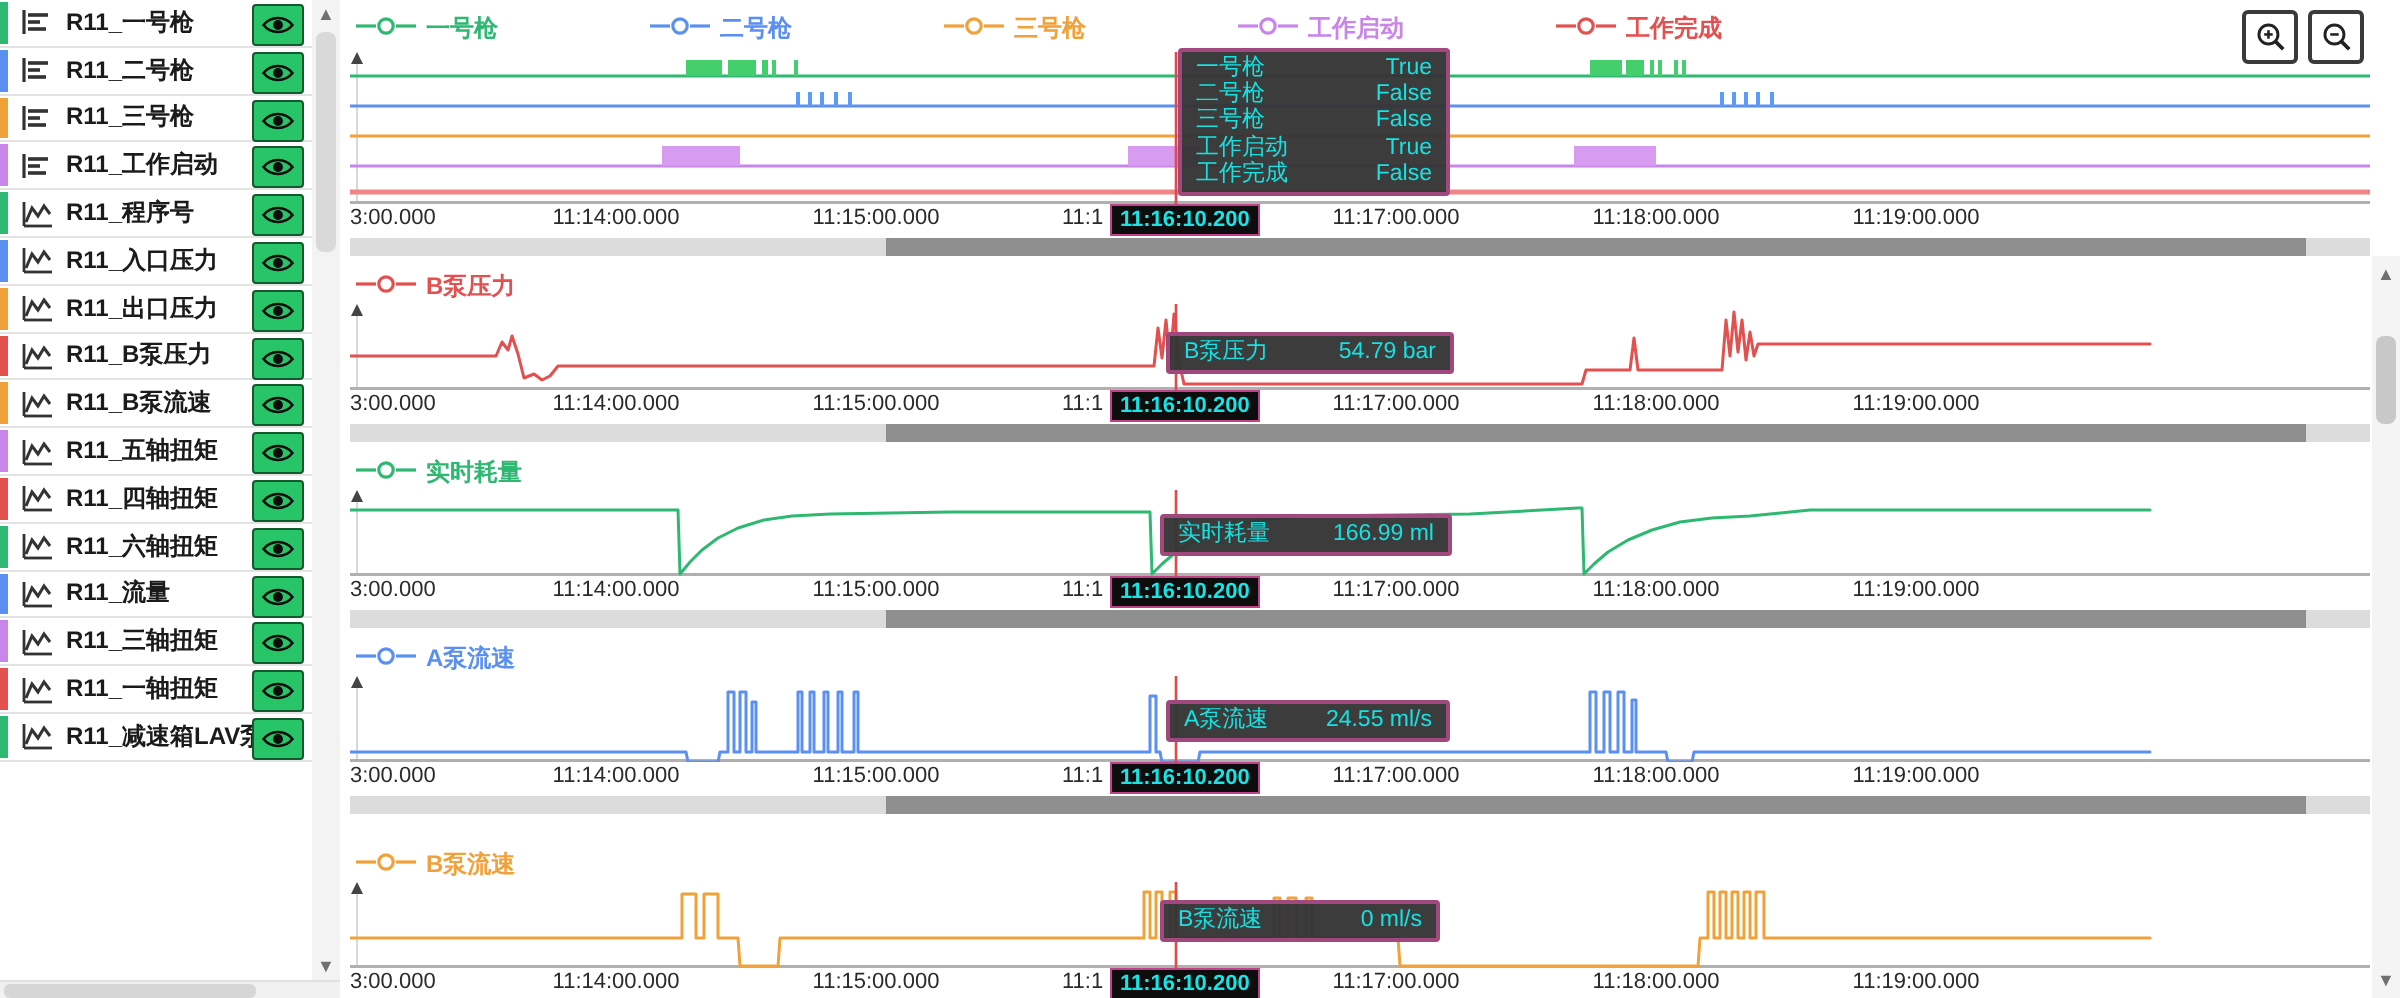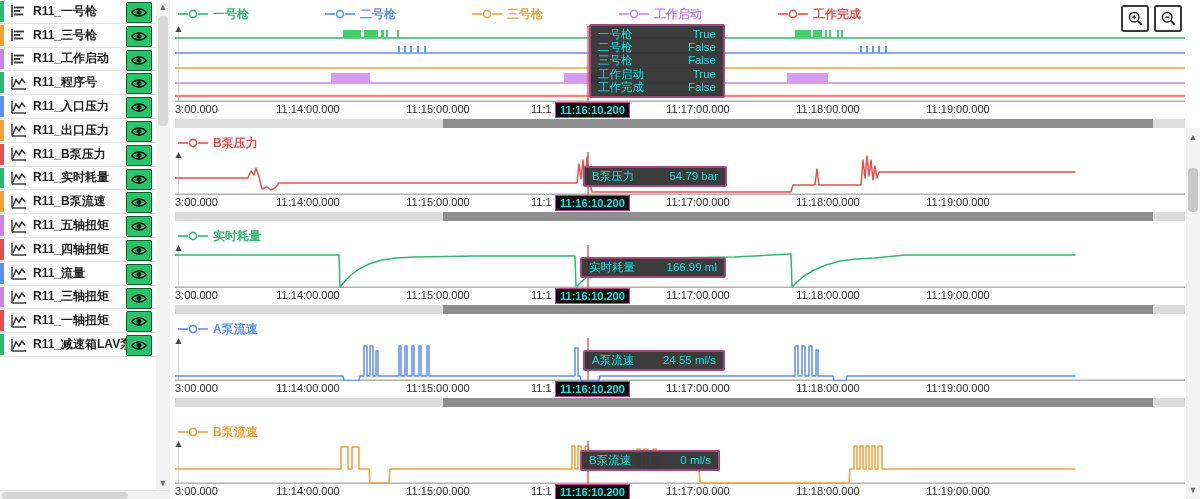--- a/index.html
+++ b/index.html
@@ -70,47 +70,65 @@
         </span>
         <span class="slabel">R11_一号枪</span>
         <span class="seye">
           <svg width="18" height="13" viewBox="0 0 24 18">
             <path d="M2 9 C7 2.5 17 2.5 22 9 C17 15.5 7 15.5 2 9 Z" fill="none" stroke="#0c0c0c" stroke-width="1.8"></path>
             <circle cx="12" cy="9" r="3.4" fill="#0c0c0c"></circle>
           </svg>
         </span>
       </div>
       <div class="srow">
-        <span class="sbar" style="background:#f0a13a"></span>
+        <span class="sbar" style="background:#5b8ff0"></span>
         <span class="sicon">
           <svg width="16" height="14" viewBox="0 0 16 14">
             <line x1="2" y1="1" x2="2" y2="13" stroke="#333" stroke-width="1.6"></line>
             <line x1="4" y1="3.5" x2="14" y2="3.5" stroke="#333" stroke-width="1.8"></line>
             <line x1="4" y1="7" x2="10" y2="7" stroke="#333" stroke-width="1.8"></line>
             <line x1="4" y1="10.5" x2="13" y2="10.5" stroke="#333" stroke-width="1.8"></line>
           </svg>
         </span>
-        <span class="slabel">R11_三号枪</span>
-        <span class="seye">
-          <svg width="18" height="13" viewBox="0 0 24 18">
-            <path d="M2 9 C7 2.5 17 2.5 22 9 C17 15.5 7 15.5 2 9 Z" fill="none" stroke="#0c0c0c" stroke-width="1.8"></path>
-            <circle cx="12" cy="9" r="3.4" fill="#0c0c0c"></circle>
-          </svg>
-        </span>
-      </div>
-      <div class="srow">
-        <span class="sbar" style="background:#c886e8"></span>
+        <span class="slabel">R11_二号枪</span>
+        <span class="seye">
+          <svg width="18" height="13" viewBox="0 0 24 18">
+            <path d="M2 9 C7 2.5 17 2.5 22 9 C17 15.5 7 15.5 2 9 Z" fill="none" stroke="#0c0c0c" stroke-width="1.8"></path>
+            <circle cx="12" cy="9" r="3.4" fill="#0c0c0c"></circle>
+          </svg>
+        </span>
+      </div>
+      <div class="srow">
+        <span class="sbar" style="background:#f0a13a"></span>
         <span class="sicon">
           <svg width="16" height="14" viewBox="0 0 16 14">
             <line x1="2" y1="1" x2="2" y2="13" stroke="#333" stroke-width="1.6"></line>
             <line x1="4" y1="3.5" x2="14" y2="3.5" stroke="#333" stroke-width="1.8"></line>
             <line x1="4" y1="7" x2="10" y2="7" stroke="#333" stroke-width="1.8"></line>
             <line x1="4" y1="10.5" x2="13" y2="10.5" stroke="#333" stroke-width="1.8"></line>
           </svg>
         </span>
+        <span class="slabel">R11_三号枪</span>
+        <span class="seye">
+          <svg width="18" height="13" viewBox="0 0 24 18">
+            <path d="M2 9 C7 2.5 17 2.5 22 9 C17 15.5 7 15.5 2 9 Z" fill="none" stroke="#0c0c0c" stroke-width="1.8"></path>
+            <circle cx="12" cy="9" r="3.4" fill="#0c0c0c"></circle>
+          </svg>
+        </span>
+      </div>
+      <div class="srow">
+        <span class="sbar" style="background:#c886e8"></span>
+        <span class="sicon">
+          <svg width="16" height="14" viewBox="0 0 16 14">
+            <line x1="2" y1="1" x2="2" y2="13" stroke="#333" stroke-width="1.6"></line>
+            <line x1="4" y1="3.5" x2="14" y2="3.5" stroke="#333" stroke-width="1.8"></line>
+            <line x1="4" y1="7" x2="10" y2="7" stroke="#333" stroke-width="1.8"></line>
+            <line x1="4" y1="10.5" x2="13" y2="10.5" stroke="#333" stroke-width="1.8"></line>
+          </svg>
+        </span>
         <span class="slabel">R11_工作启动</span>
         <span class="seye">
           <svg width="18" height="13" viewBox="0 0 24 18">
             <path d="M2 9 C7 2.5 17 2.5 22 9 C17 15.5 7 15.5 2 9 Z" fill="none" stroke="#0c0c0c" stroke-width="1.8"></path>
             <circle cx="12" cy="9" r="3.4" fill="#0c0c0c"></circle>
           </svg>
         </span>
       </div>
       <div class="srow">
         <span class="sbar" style="background:#2eb872"></span>
@@ -174,80 +192,80 @@
         </span>
         <span class="slabel">R11_B泵压力</span>
         <span class="seye">
           <svg width="18" height="13" viewBox="0 0 24 18">
             <path d="M2 9 C7 2.5 17 2.5 22 9 C17 15.5 7 15.5 2 9 Z" fill="none" stroke="#0c0c0c" stroke-width="1.8"></path>
             <circle cx="12" cy="9" r="3.4" fill="#0c0c0c"></circle>
           </svg>
         </span>
       </div>
       <div class="srow">
+        <span class="sbar" style="background:#f0a13a"></span>
+        <span class="sicon">
+          <svg width="17" height="14" viewBox="0 0 17 14">
+            <line x1="2" y1="1" x2="2" y2="13" stroke="#333" stroke-width="1.4"></line>
+            <line x1="2" y1="13" x2="16" y2="13" stroke="#333" stroke-width="1.4"></line>
+            <polyline points="3,11 6,4 9,8 12,3 15,7" fill="none" stroke="#333" stroke-width="1.5"></polyline>
+          </svg>
+        </span>
+        <span class="slabel">R11_B泵流速</span>
+        <span class="seye">
+          <svg width="18" height="13" viewBox="0 0 24 18">
+            <path d="M2 9 C7 2.5 17 2.5 22 9 C17 15.5 7 15.5 2 9 Z" fill="none" stroke="#0c0c0c" stroke-width="1.8"></path>
+            <circle cx="12" cy="9" r="3.4" fill="#0c0c0c"></circle>
+          </svg>
+        </span>
+      </div>
+      <div class="srow">
+        <span class="sbar" style="background:#c886e8"></span>
+        <span class="sicon">
+          <svg width="17" height="14" viewBox="0 0 17 14">
+            <line x1="2" y1="1" x2="2" y2="13" stroke="#333" stroke-width="1.4"></line>
+            <line x1="2" y1="13" x2="16" y2="13" stroke="#333" stroke-width="1.4"></line>
+            <polyline points="3,11 6,4 9,8 12,3 15,7" fill="none" stroke="#333" stroke-width="1.5"></polyline>
+          </svg>
+        </span>
+        <span class="slabel">R11_五轴扭矩</span>
+        <span class="seye">
+          <svg width="18" height="13" viewBox="0 0 24 18">
+            <path d="M2 9 C7 2.5 17 2.5 22 9 C17 15.5 7 15.5 2 9 Z" fill="none" stroke="#0c0c0c" stroke-width="1.8"></path>
+            <circle cx="12" cy="9" r="3.4" fill="#0c0c0c"></circle>
+          </svg>
+        </span>
+      </div>
+      <div class="srow">
+        <span class="sbar" style="background:#e35050"></span>
+        <span class="sicon">
+          <svg width="17" height="14" viewBox="0 0 17 14">
+            <line x1="2" y1="1" x2="2" y2="13" stroke="#333" stroke-width="1.4"></line>
+            <line x1="2" y1="13" x2="16" y2="13" stroke="#333" stroke-width="1.4"></line>
+            <polyline points="3,11 6,4 9,8 12,3 15,7" fill="none" stroke="#333" stroke-width="1.5"></polyline>
+          </svg>
+        </span>
+        <span class="slabel">R11_四轴扭矩</span>
+        <span class="seye">
+          <svg width="18" height="13" viewBox="0 0 24 18">
+            <path d="M2 9 C7 2.5 17 2.5 22 9 C17 15.5 7 15.5 2 9 Z" fill="none" stroke="#0c0c0c" stroke-width="1.8"></path>
+            <circle cx="12" cy="9" r="3.4" fill="#0c0c0c"></circle>
+          </svg>
+        </span>
+      </div>
+      <div class="srow">
         <span class="sbar" style="background:#2eb872"></span>
         <span class="sicon">
           <svg width="17" height="14" viewBox="0 0 17 14">
             <line x1="2" y1="1" x2="2" y2="13" stroke="#333" stroke-width="1.4"></line>
             <line x1="2" y1="13" x2="16" y2="13" stroke="#333" stroke-width="1.4"></line>
             <polyline points="3,11 6,4 9,8 12,3 15,7" fill="none" stroke="#333" stroke-width="1.5"></polyline>
           </svg>
         </span>
-        <span class="slabel">R11_实时耗量</span>
-        <span class="seye">
-          <svg width="18" height="13" viewBox="0 0 24 18">
-            <path d="M2 9 C7 2.5 17 2.5 22 9 C17 15.5 7 15.5 2 9 Z" fill="none" stroke="#0c0c0c" stroke-width="1.8"></path>
-            <circle cx="12" cy="9" r="3.4" fill="#0c0c0c"></circle>
-          </svg>
-        </span>
-      </div>
-      <div class="srow">
-        <span class="sbar" style="background:#f0a13a"></span>
-        <span class="sicon">
-          <svg width="17" height="14" viewBox="0 0 17 14">
-            <line x1="2" y1="1" x2="2" y2="13" stroke="#333" stroke-width="1.4"></line>
-            <line x1="2" y1="13" x2="16" y2="13" stroke="#333" stroke-width="1.4"></line>
-            <polyline points="3,11 6,4 9,8 12,3 15,7" fill="none" stroke="#333" stroke-width="1.5"></polyline>
-          </svg>
-        </span>
-        <span class="slabel">R11_B泵流速</span>
-        <span class="seye">
-          <svg width="18" height="13" viewBox="0 0 24 18">
-            <path d="M2 9 C7 2.5 17 2.5 22 9 C17 15.5 7 15.5 2 9 Z" fill="none" stroke="#0c0c0c" stroke-width="1.8"></path>
-            <circle cx="12" cy="9" r="3.4" fill="#0c0c0c"></circle>
-          </svg>
-        </span>
-      </div>
-      <div class="srow">
-        <span class="sbar" style="background:#c886e8"></span>
-        <span class="sicon">
-          <svg width="17" height="14" viewBox="0 0 17 14">
-            <line x1="2" y1="1" x2="2" y2="13" stroke="#333" stroke-width="1.4"></line>
-            <line x1="2" y1="13" x2="16" y2="13" stroke="#333" stroke-width="1.4"></line>
-            <polyline points="3,11 6,4 9,8 12,3 15,7" fill="none" stroke="#333" stroke-width="1.5"></polyline>
-          </svg>
-        </span>
-        <span class="slabel">R11_五轴扭矩</span>
-        <span class="seye">
-          <svg width="18" height="13" viewBox="0 0 24 18">
-            <path d="M2 9 C7 2.5 17 2.5 22 9 C17 15.5 7 15.5 2 9 Z" fill="none" stroke="#0c0c0c" stroke-width="1.8"></path>
-            <circle cx="12" cy="9" r="3.4" fill="#0c0c0c"></circle>
-          </svg>
-        </span>
-      </div>
-      <div class="srow">
-        <span class="sbar" style="background:#e35050"></span>
-        <span class="sicon">
-          <svg width="17" height="14" viewBox="0 0 17 14">
-            <line x1="2" y1="1" x2="2" y2="13" stroke="#333" stroke-width="1.4"></line>
-            <line x1="2" y1="13" x2="16" y2="13" stroke="#333" stroke-width="1.4"></line>
-            <polyline points="3,11 6,4 9,8 12,3 15,7" fill="none" stroke="#333" stroke-width="1.5"></polyline>
-          </svg>
-        </span>
-        <span class="slabel">R11_四轴扭矩</span>
+        <span class="slabel">R11_六轴扭矩</span>
         <span class="seye">
           <svg width="18" height="13" viewBox="0 0 24 18">
             <path d="M2 9 C7 2.5 17 2.5 22 9 C17 15.5 7 15.5 2 9 Z" fill="none" stroke="#0c0c0c" stroke-width="1.8"></path>
             <circle cx="12" cy="9" r="3.4" fill="#0c0c0c"></circle>
           </svg>
         </span>
       </div>
       <div class="srow">
         <span class="sbar" style="background:#5b8ff0"></span>
         <span class="sicon">

